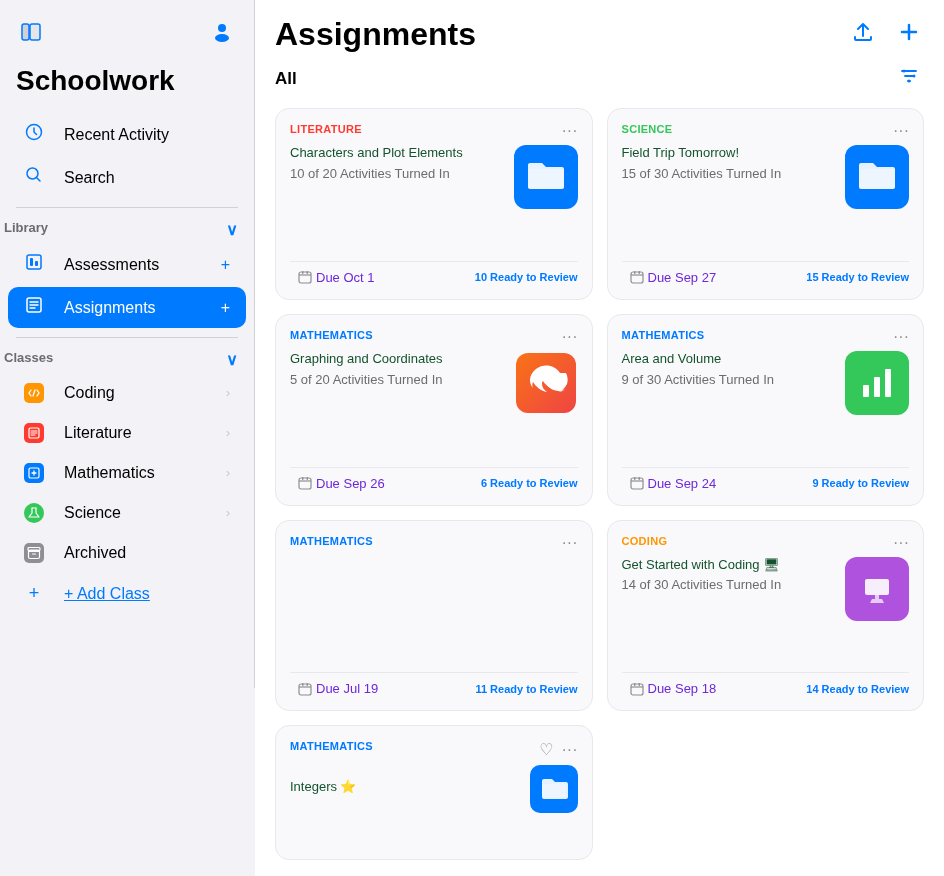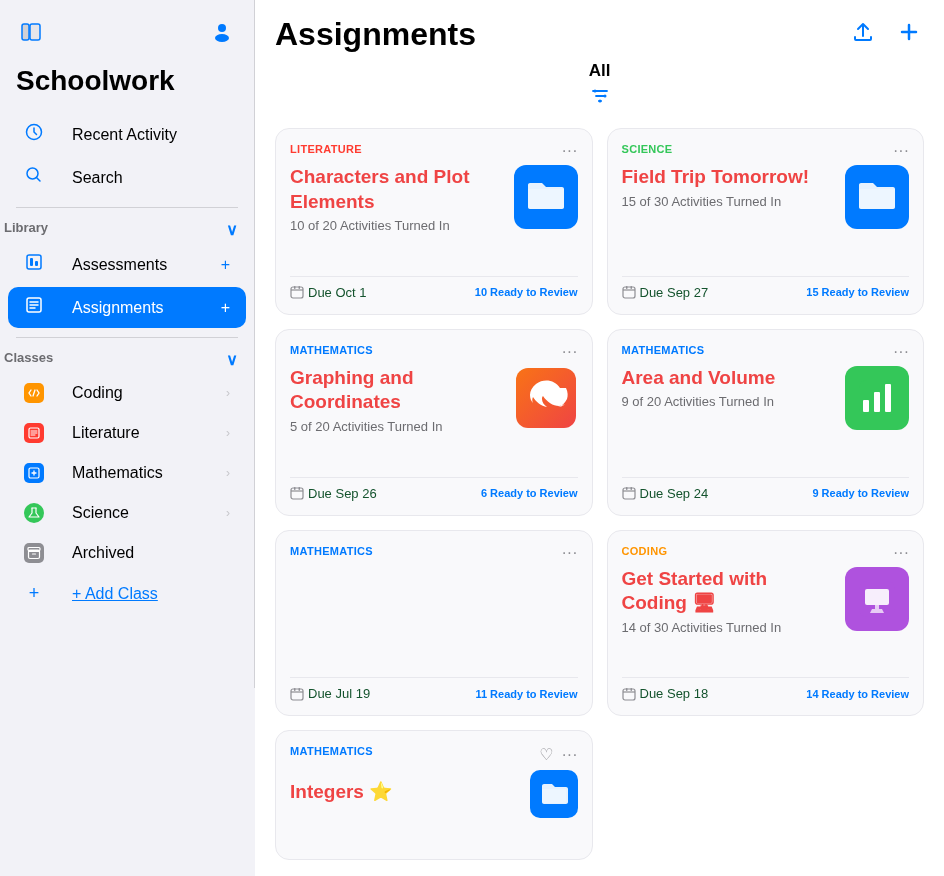--- a/index.html
+++ b/index.html
@@ -57,21 +57,21 @@
       justify-content: space-between;
     }
 
     .sidebar-item {
       display: flex;
       align-items: center;
       padding: 9px 16px;
       cursor: pointer;
       border-radius: 10px;
       margin: 1px 8px;
-      gap: 28px;
+      gap: 20px;
     }
 
     .sidebar-item.active {
       background: #007aff;
       color: #fff;
     }
 
     .sidebar-item.active .item-label {
       color: #fff;
     }
@@ -178,21 +178,20 @@
       color: #007aff;
       font-size: 18px;
       padding: 4px;
     }
 
     .sub-header {
       display: flex;
       align-items: center;
       justify-content: space-between;
       padding: 8px 20px 12px 20px;
-      flex-direction: column;
     }
 
     .sub-title {
       font-size: 17px;
       font-weight: 600;
       color: #000;
     }
 
     .assignments-grid {
       display: grid;
@@ -241,47 +240,48 @@
       justify-content: space-between;
       gap: 10px;
       flex: 1;
     }
 
     .card-info {
       flex: 1;
     }
 
     .card-title {
-      font-size: 19px;
-      font-weight: 700;
-      color: #ef4444;
+      font-size: 13px;
+      font-weight: 400;
+      color: #14532d;
       line-height: 1.3;
       margin-bottom: 4px;
     }
 
     .card-subtitle {
       font-size: 13px;
       color: #6c6c70;
     }
 
     .card-footer {
       display: flex;
       align-items: center;
       justify-content: space-between;
       padding-top: 8px;
       border-top: 1px solid #e8e8ed;
       margin-top: auto;
     }
 
     .card-due {
       font-size: 13px;
-      color: #14532d;
+      color: #6d28d9;
       display: flex;
       align-items: center;
       gap: 4px;
+      margin-left: 8px;
     }
 
     .card-ready {
       font-size: 11px;
       font-weight: 600;
       color: #007aff;
     }
 
     
     .subject-literature { color: #ff3b30; }
@@ -612,21 +612,21 @@
     </div>
 
     <div class="assignment-card">
       <div class="card-top">
         <span class="card-subject subject-mathematics">Mathematics</span>
         <span class="card-more">···</span>
       </div>
       <div class="card-body">
         <div class="card-info">
           <div class="card-title">Area and Volume</div>
-          <div class="card-subtitle">9 of 20 Activities Turned In</div>
+          <div class="card-subtitle">9 of 30 Activities Turned In</div>
         </div>
         <div class="numbers-thumb">
           <svg width="44" height="44" viewBox="0 0 44 44" fill="none">
             <rect x="4" y="4" width="36" height="36" rx="8" fill="#34c759"></rect>
             <rect x="8" y="24" width="6" height="12" rx="1" fill="white"></rect>
             <rect x="19" y="16" width="6" height="20" rx="1" fill="white"></rect>
             <rect x="30" y="8" width="6" height="28" rx="1" fill="white"></rect>
           </svg>
         </div>
       </div>

